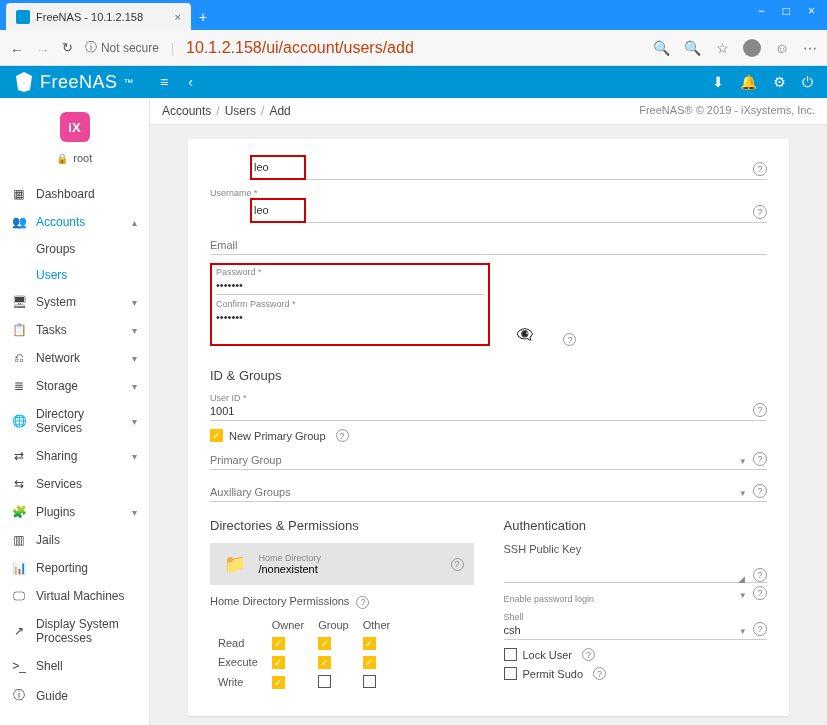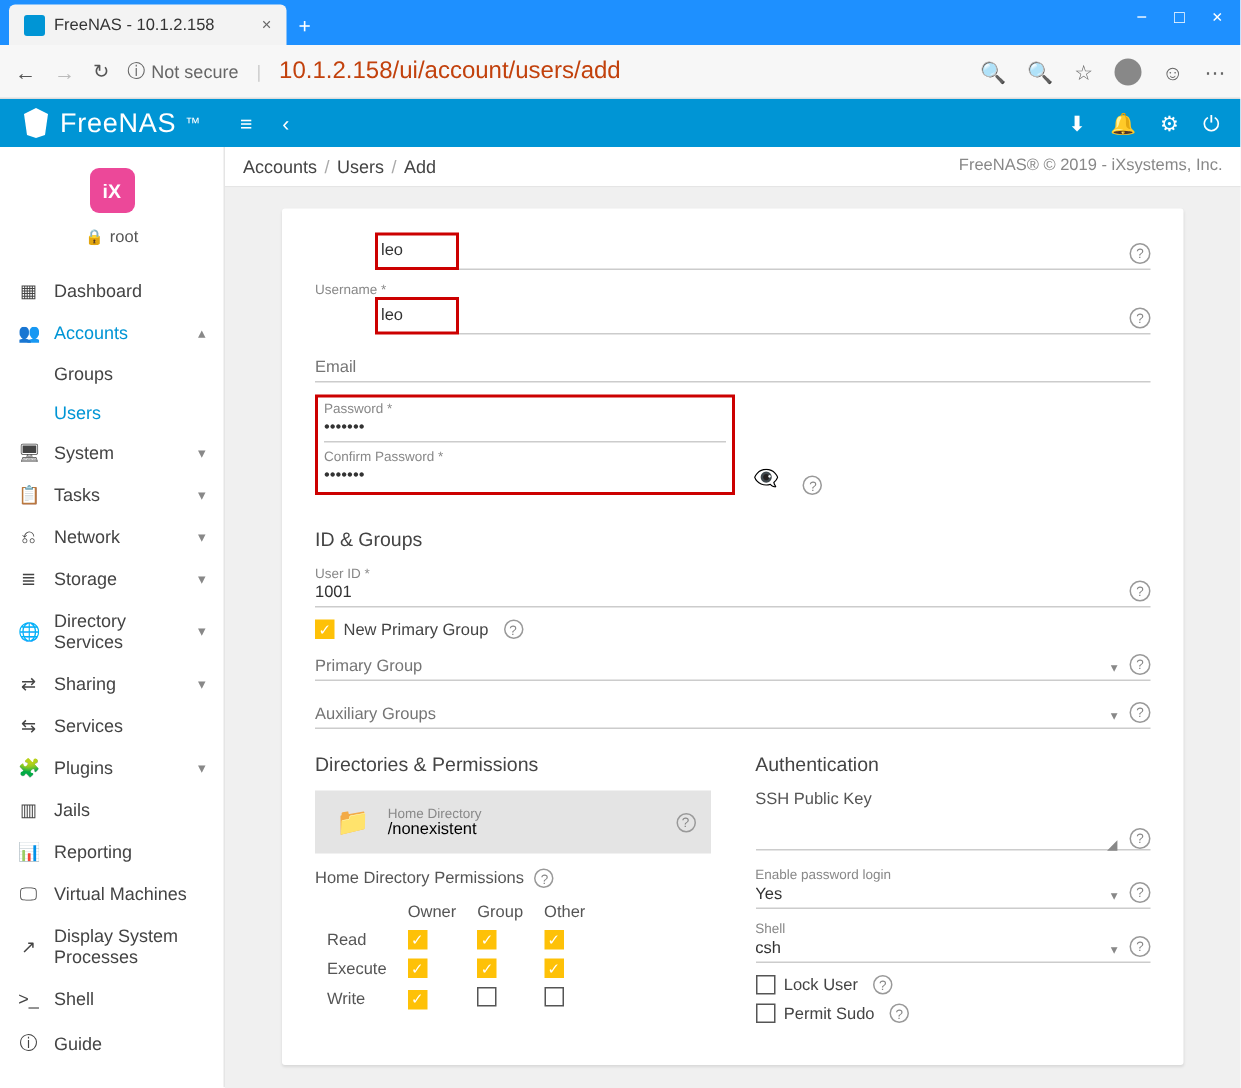--- a/index.html
+++ b/index.html
@@ -52,21 +52,21 @@
 .copyright { margin-left: auto; color: #888; font-size: 11px; }
 .card { background: #fff; margin: 14px 38px 30px 38px; border-radius: 2px; box-shadow: 0 1px 2px rgba(0,0,0,0.1); padding: 16px 22px 22px 22px; }
 .section-title { font-size: 13px; color: #444; margin-bottom: 10px; margin-top: 6px; }
 .field { position: relative; margin-bottom: 8px; }
 .field-label { font-size: 9px; color: #888; }
 .field-input { width: 100%; border: none; border-bottom: 1px solid #ccc; font-size: 11px; padding: 2px 30px 3px 0; background: transparent; color: #333; }
 .help { position: absolute; right: 0; bottom: 4px; width: 14px; height: 14px; border: 1px solid #999; border-radius: 50%; color: #888; font-size: 9px; display: inline-flex; align-items: center; justify-content: center; cursor: pointer; }
 .hl-red { border: 2px solid #c00; padding: 2px 2px; }
 .hl-red.small { width: 56px; border-bottom: 2px solid #c00; margin-left: 40px; }
 .pw-box { border: 2px solid #c00; padding: 2px 4px; width: 280px; }
-.pw-row { display: flex; align-items: flex-end; gap: 12px; }
+.pw-row { display: flex; align-items: flex-end; gap: 26px; }
 .eye { font-size: 14px; color: #555; padding-bottom: 4px; }
 .chk-row { display: flex; align-items: center; gap: 6px; font-size: 11px; color: #444; margin: 6px 0; }
 .chk { width: 13px; height: 13px; background: #fec107; border: none; display: inline-flex; align-items: center; justify-content: center; color: #fff; font-size: 10px; }
 .chk.empty { background: #fff; border: 1px solid #555; }
 .dd-arrow { position: absolute; right: 22px; bottom: 4px; font-size: 9px; color: #888; }
 .two-col { display: flex; gap: 30px; margin-top: 10px; }
 .col { flex: 1; }
 .home-box { background: #e4e4e4; padding: 10px 14px; display: flex; align-items: center; gap: 12px; position: relative; }
 .folder { font-size: 18px; color: #333; }
 .home-inner { flex: 1; }
@@ -249,21 +249,21 @@
       <div class="field" style="margin-top:14px;">
         <input class="field-input" placeholder="Email" style="">
       </div>
 
       <div class="pw-row">
         <div class="pw-box">
           <div class="field" style="margin-bottom:4px;">
             <div class="field-label">Password *</div>
             <input class="field-input" style="border-bottom: 1px solid rgb(204, 204, 204); padding-right: 4px;" value="•••••••">
           </div>
-          <div class="field" style="margin-bottom:0;">
+          <div class="field" style="margin-bottom:16px;">
             <div class="field-label">Confirm Password *</div>
             <input class="field-input" style="border: none; padding-right: 4px;" value="•••••••">
           </div>
         </div>
         <span class="eye">👁‍🗨</span>
         <span class="inline-help">?</span>
       </div>
 
       <div class="section-title" style="margin-top:22px;">ID &amp; Groups</div>
       <div class="field">
@@ -335,21 +335,20 @@
         <div class="col">
           <div class="section-title">Authentication</div>
           <div style="font-size:11px;color:#555;">SSH Public Key</div>
           <div class="field" style="margin-top:6px;">
             <textarea class="ta" style=""></textarea>
             <span style="position:absolute;right:22px;bottom:2px;font-size:9px;color:#888;">◢</span>
             <span class="help">?</span>
           </div>
           <div class="field">
             <div class="field-label">Enable password login</div>
-            <input class="field-input" value="Yes" style="">
             <span class="dd-arrow">▾</span>
             <span class="help">?</span>
           </div>
           <div class="field">
             <div class="field-label">Shell</div>
             <input class="field-input" value="csh" style="">
             <span class="dd-arrow">▾</span>
             <span class="help">?</span>
           </div>
           <div class="chk-row">

